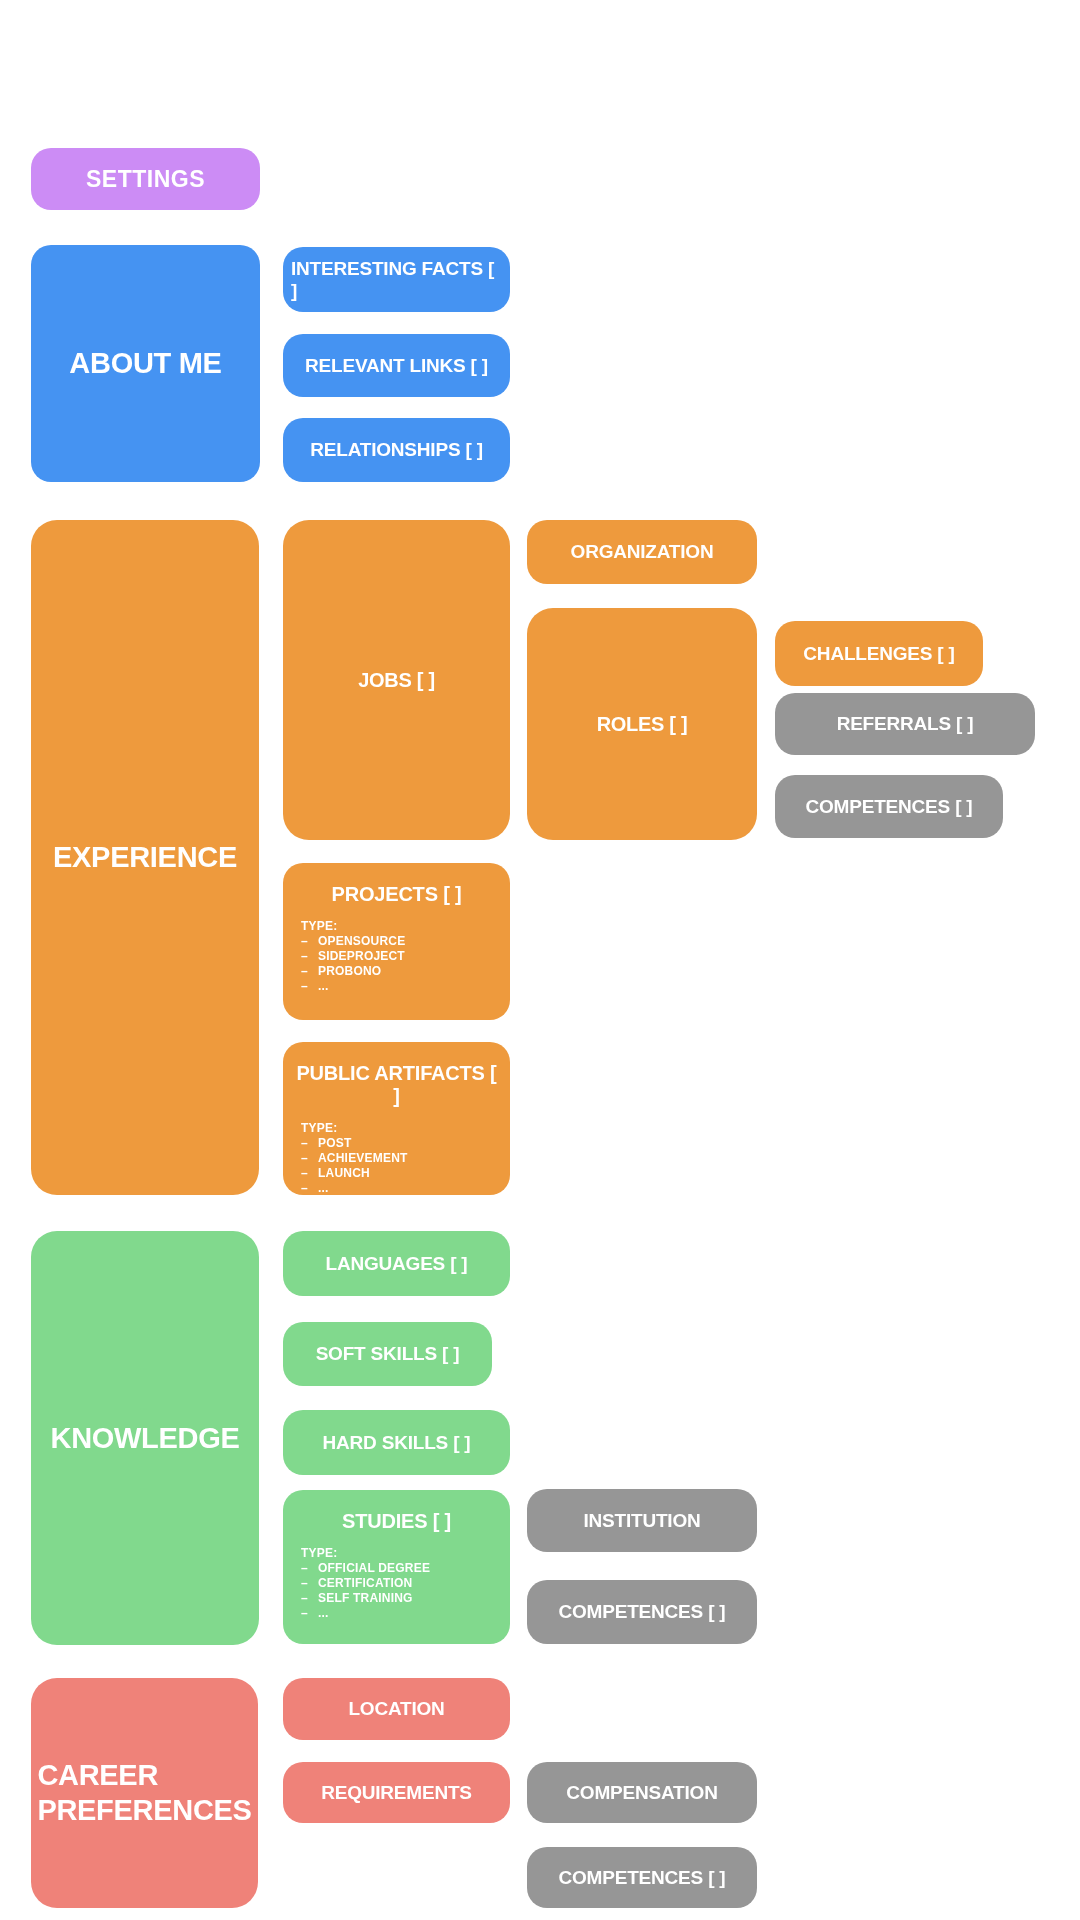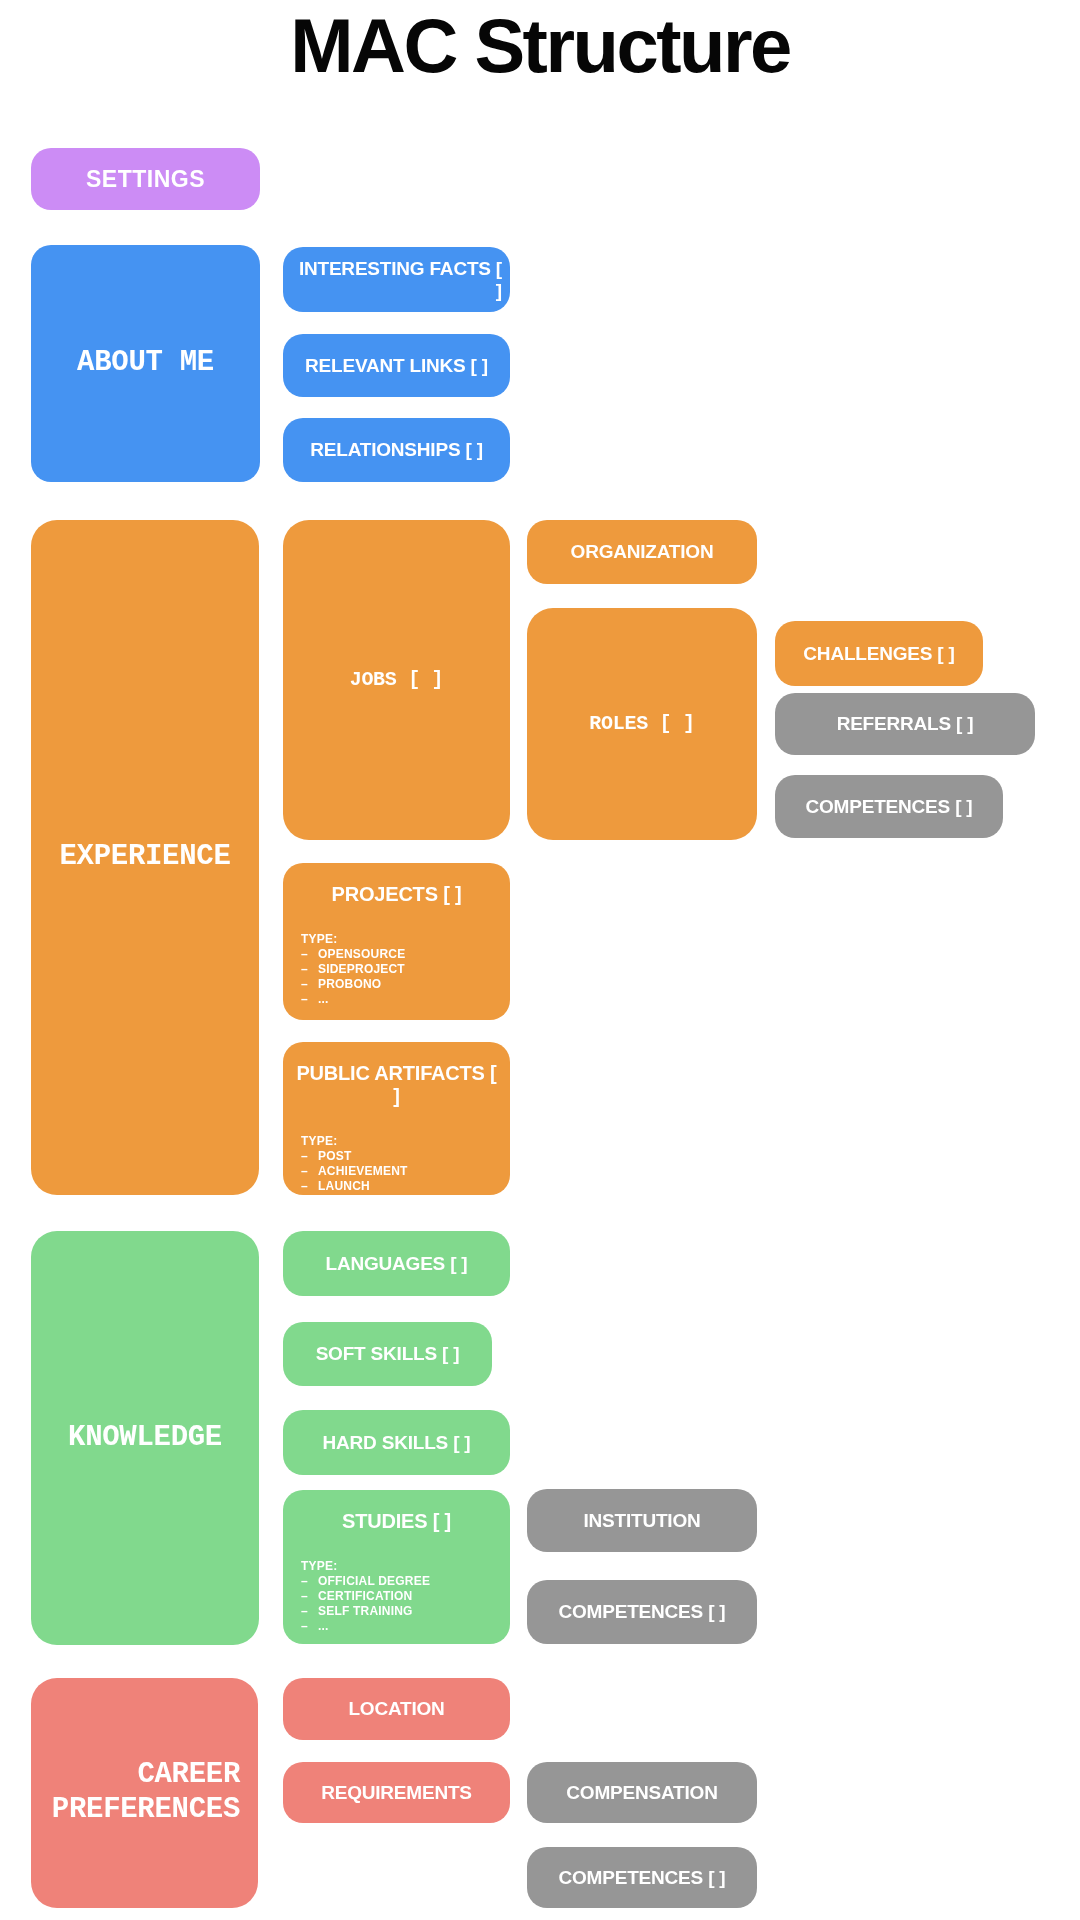--- a/index.html
+++ b/index.html
@@ -8,49 +8,48 @@
 
   .page-title{
     position:absolute;left:0;top:2px;width:100%;
     text-align:center;font-size:76px;font-weight:bold;
     letter-spacing:-2.5px;color:#060606;
   }
 
   .node{
     position:absolute;box-sizing:border-box;
     display:flex;align-items:center;justify-content:center;
-    color:#ffffff;font-weight:bold;text-align:right;
+    color:#ffffff;font-weight:bold;text-align:left;
   }
   .small{border-radius:20px;font-size:19px;letter-spacing:-0.2px;padding:0 8px;}
-  .big{border-radius:26px;font-size:29px;line-height:1.2;padding:0 18px;letter-spacing:-0.3px;font-family:Liberation Mono, monospace;}
+  .big{border-radius:26px;font-size:29px;line-height:1.2;padding:0 18px;letter-spacing:-0.3px;}
   .settings-node{border-radius:20px;font-size:23px;letter-spacing:0.5px;}
 
   .purple{background:var(--purple);}
   .blue{background:var(--blue);border-radius:20px;}
   .orange{background:var(--orange);}
   .green{background:var(--green);}
   .red{background:var(--red);}
   .gray{background:var(--gray);}
 
   .type-block{
     display:block;text-align:left;border-radius:20px;
     padding:20px 10px 0 10px;
   }
   .type-header{text-align:center;font-size:20px;letter-spacing:-0.2px;}
-  .type-section{margin-top:26px;padding-left:8px;}
+  .type-section{margin-top:13px;padding-left:8px;}
   .type-heading{font-size:12px;line-height:15px;letter-spacing:0.2px;}
   .type-item{display:flex;font-size:12px;line-height:15px;letter-spacing:0.2px;}
   .type-item .dash{width:17px;flex:none;}
 </style>
 </head>
 <body>
 
 <div class="canvas">
 
-  <div class="page-title">MAC Structure</div>
 
   <div class="node settings-node purple" style="left:31px;top:148px;width:229px;height:62px">
     <span>SETTINGS</span>
   </div>
 
   <div class="node big blue" style="left:31px;top:245px;width:229px;height:237px">
     <span>ABOUT ME</span>
   </div>
   <div class="node small blue" style="left:283px;top:247px;width:227px;height:65px">
     <span>INTERESTING FACTS [ ]</span>

